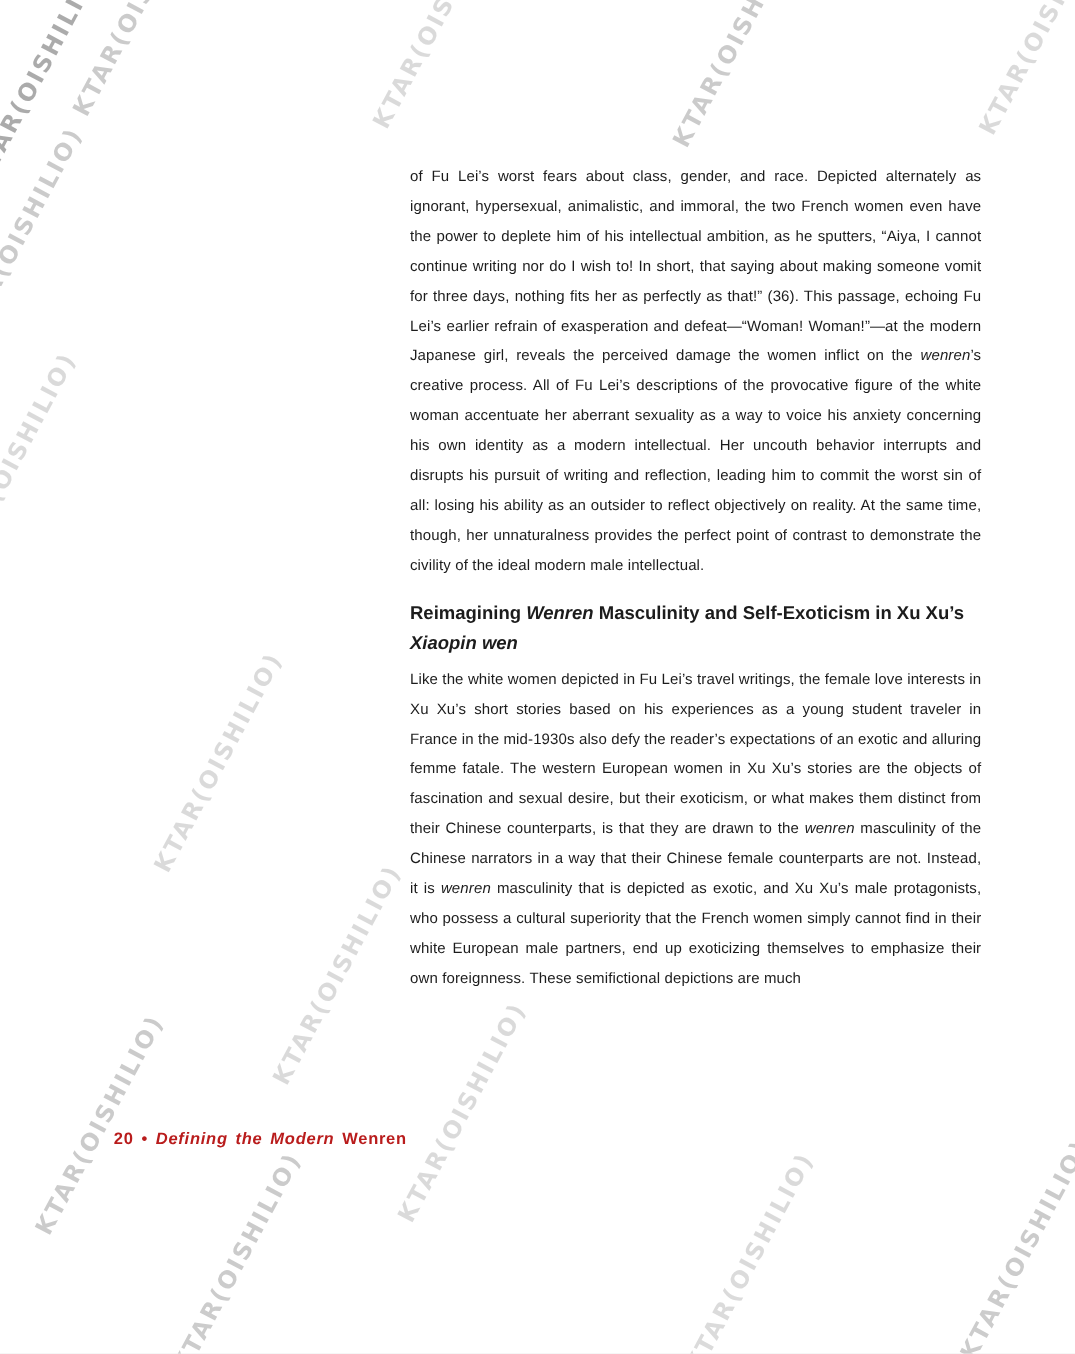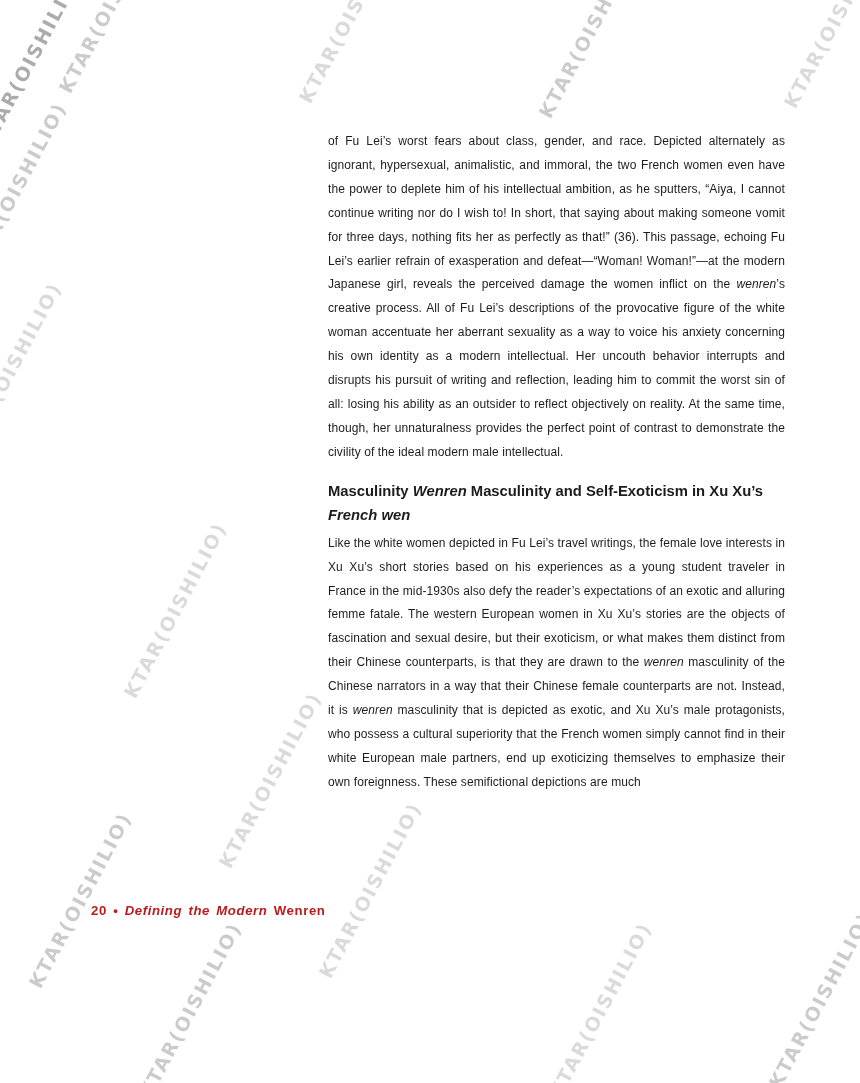--- a/index.html
+++ b/index.html
@@ -89,20 +89,20 @@
   <span class="wm" style="left:175px;top:610px">KTAR(OISHILIO)</span>
   <span class="wm" style="left:270px;top:780px">KTAR(OISHILIO)</span>
   <span class="wm mid" style="left:80px;top:900px">KTAR(OISHILIO)</span>
   <span class="wm" style="left:370px;top:890px">KTAR(OISHILIO)</span>
   <span class="wm mid" style="left:190px;top:1010px">KTAR(OISHILIO)</span>
   <span class="wm" style="left:600px;top:1010px">KTAR(OISHILIO)</span>
   <span class="wm mid" style="left:820px;top:1000px">KTAR(OISHILIO)</span>
 
   <div class="textcol">
     <p><span>of Fu Lei’s worst fears about class, gender, and race. Depicted alternately as ignorant, hypersexual, animalistic, and immoral, the two French women even have the power to deplete him of his intellectual ambition, as he sputters, “Aiya, I cannot continue writing nor do I wish to! In short, that saying about making someone vomit for three days, nothing fits her as perfectly as that!” (36). This passage, echoing Fu Lei’s earlier refrain of exasperation and defeat—“Woman! Woman!”—at the modern Japanese girl, reveals the perceived damage the women inflict on the </span><span class="it">wenren</span><span>’s creative process. All of Fu Lei’s descriptions of the provocative figure of the white woman accentuate her aberrant sexuality as a way to voice his anxiety concerning his own identity as a modern intellectual. Her uncouth behavior interrupts and disrupts his pursuit of writing and reflection, leading him to commit the worst sin of all: losing his ability as an outsider to reflect objectively on reality. At the same time, though, her unnaturalness provides the perfect point of contrast to demonstrate the civility of the ideal modern male intellectual.</span></p>
-    <h2 class="section-heading"><span>Masculinity </span><span class="it">Wenren</span><span> Masculinity and Self-Exoticism in Xu Xu’s </span><span class="it">French wen</span></h2>
+    <h2 class="section-heading"><span>Reimagining </span><span class="it">Wenren</span><span> Masculinity and Self-Exoticism in Xu Xu’s </span><span class="it">Xiaopin wen</span></h2>
     <p><span>Like the white women depicted in Fu Lei’s travel writings, the female love interests in Xu Xu’s short stories based on his experiences as a young student traveler in France in the mid-1930s also defy the reader’s expectations of an exotic and alluring femme fatale. The western European women in Xu Xu’s stories are the objects of fascination and sexual desire, but their exoticism, or what makes them distinct from their Chinese counterparts, is that they are drawn to the </span><span class="it">wenren</span><span> masculinity of the Chinese narrators in a way that their Chinese female counterparts are not. Instead, it is </span><span class="it">wenren</span><span> masculinity that is depicted as exotic, and Xu Xu’s male protagonists, who possess a cultural superiority that the French women simply cannot find in their white European male partners, end up exoticizing themselves to emphasize their own foreignness. These semifictional depictions are much</span></p>
   </div>
 
   <div class="running-footer"><span>20 • </span><span class="it">Defining the Modern </span><span>Wenren</span></div>
 
 
 </div>
 
 </body></html>

